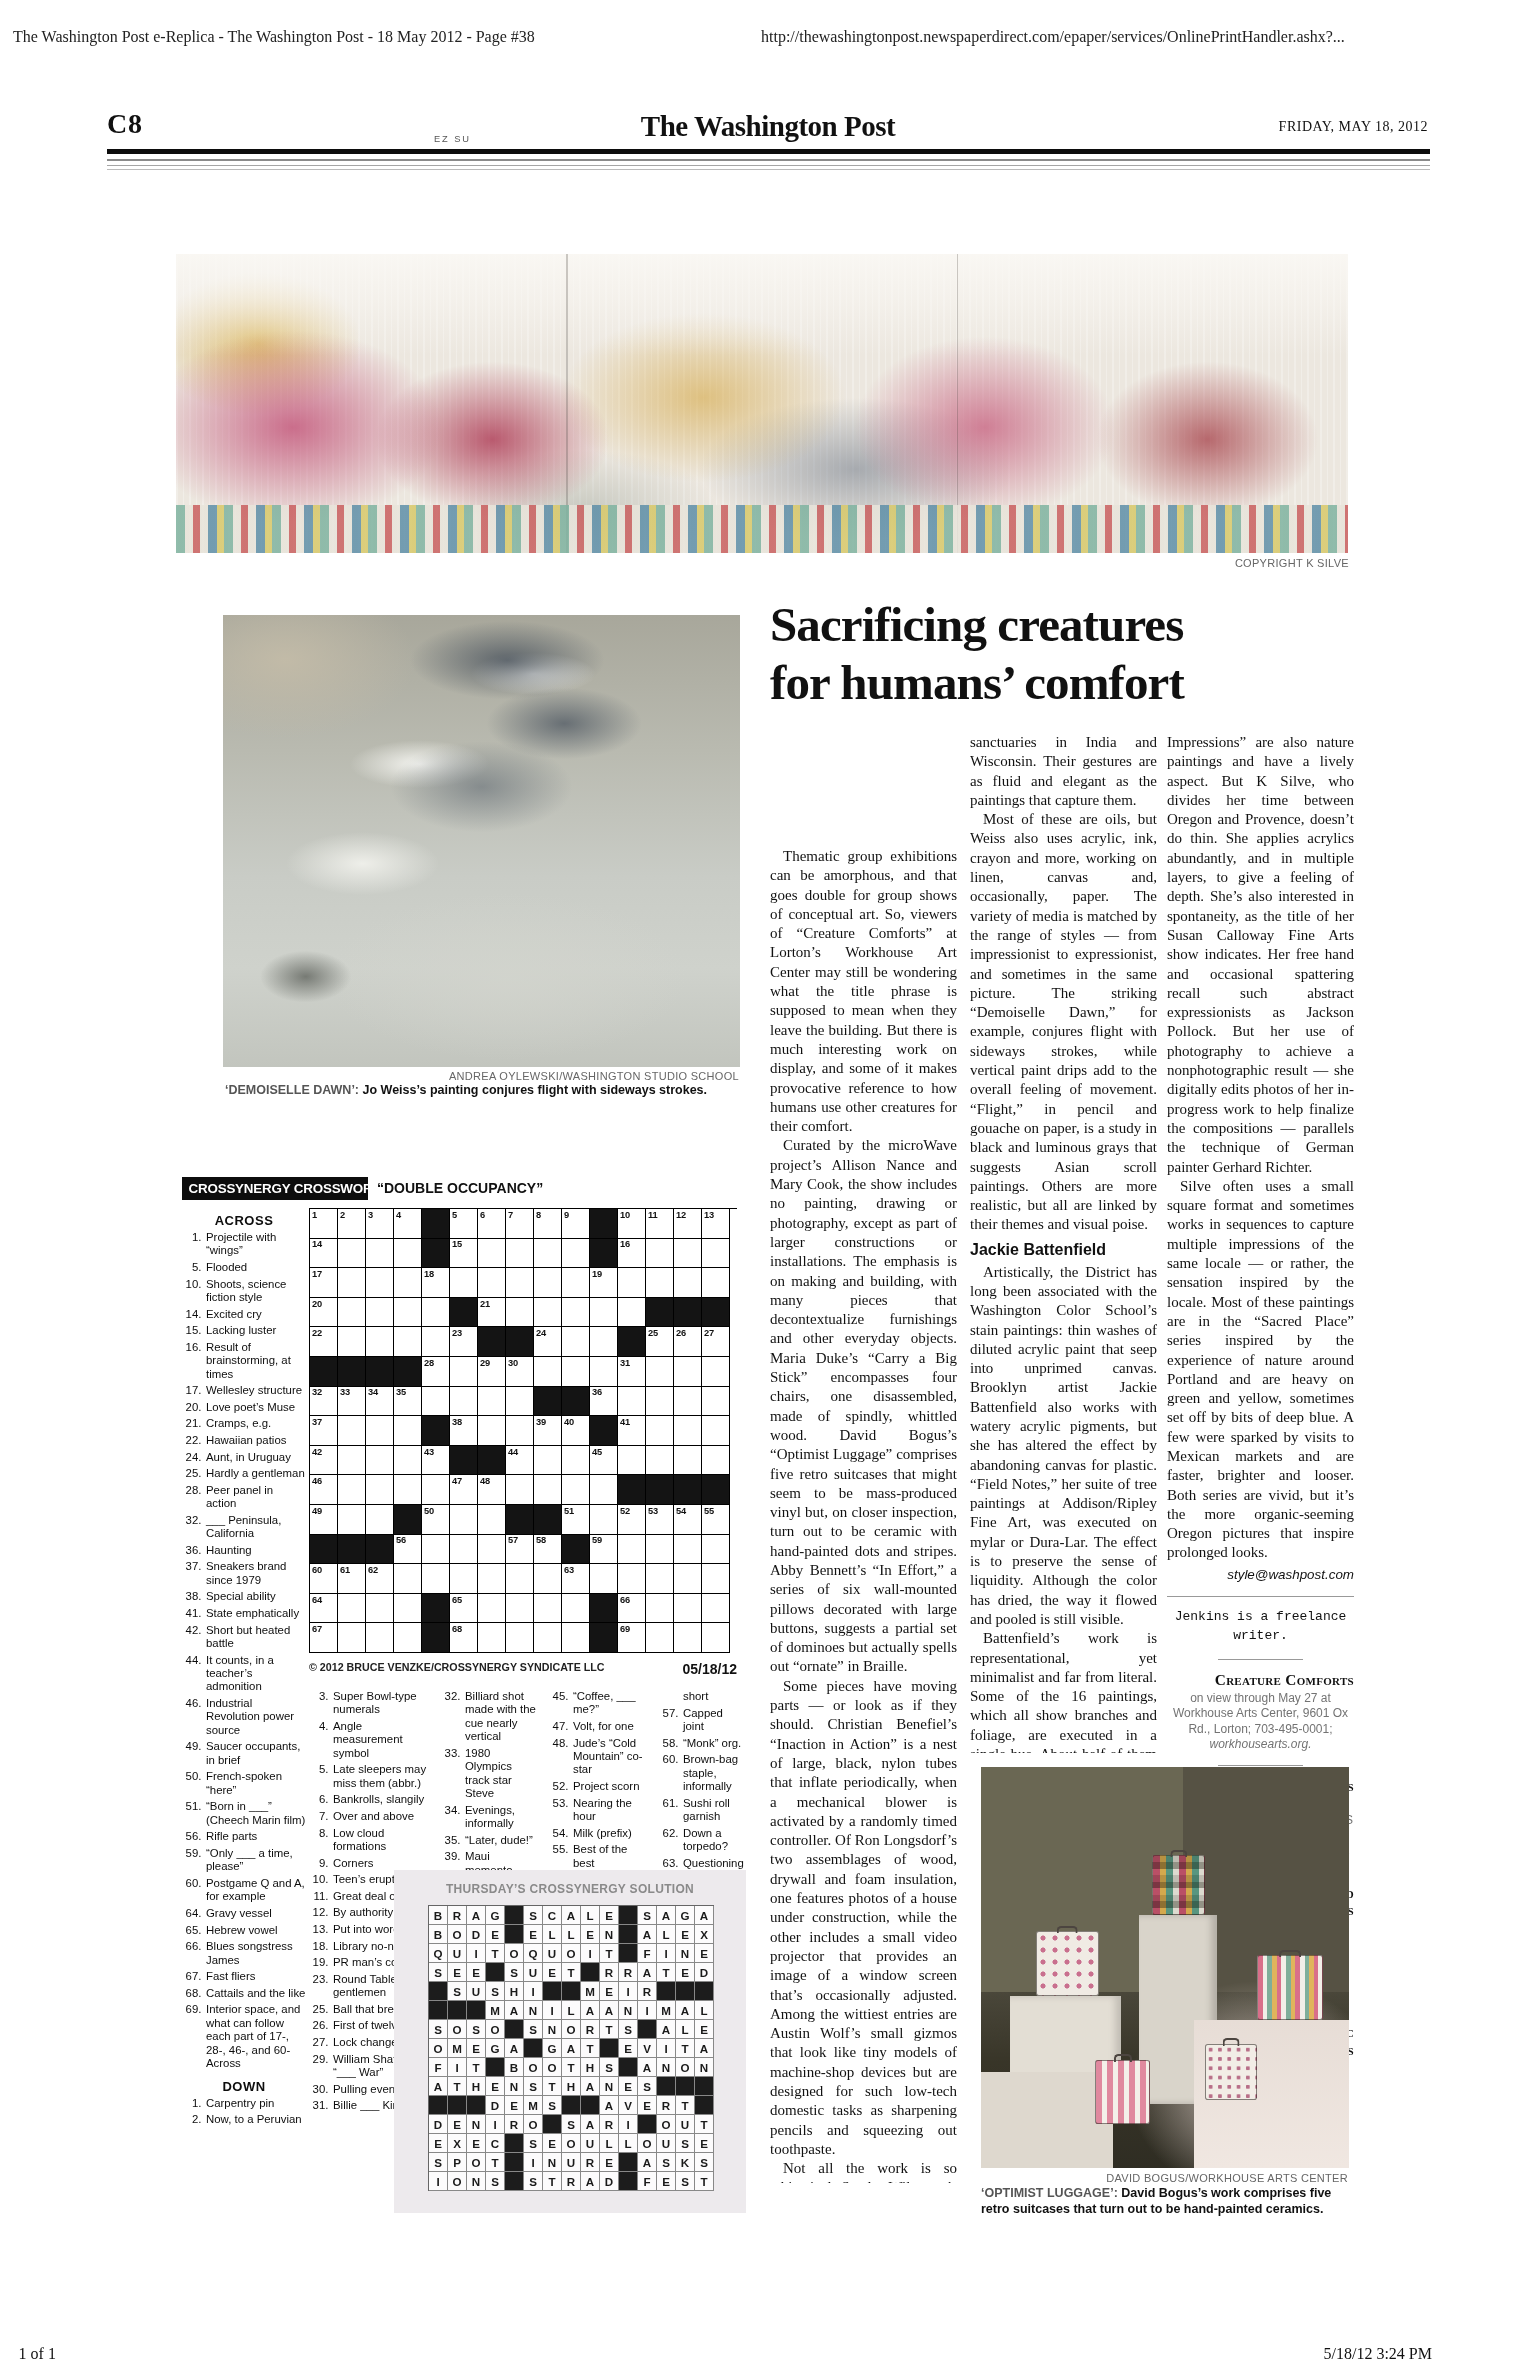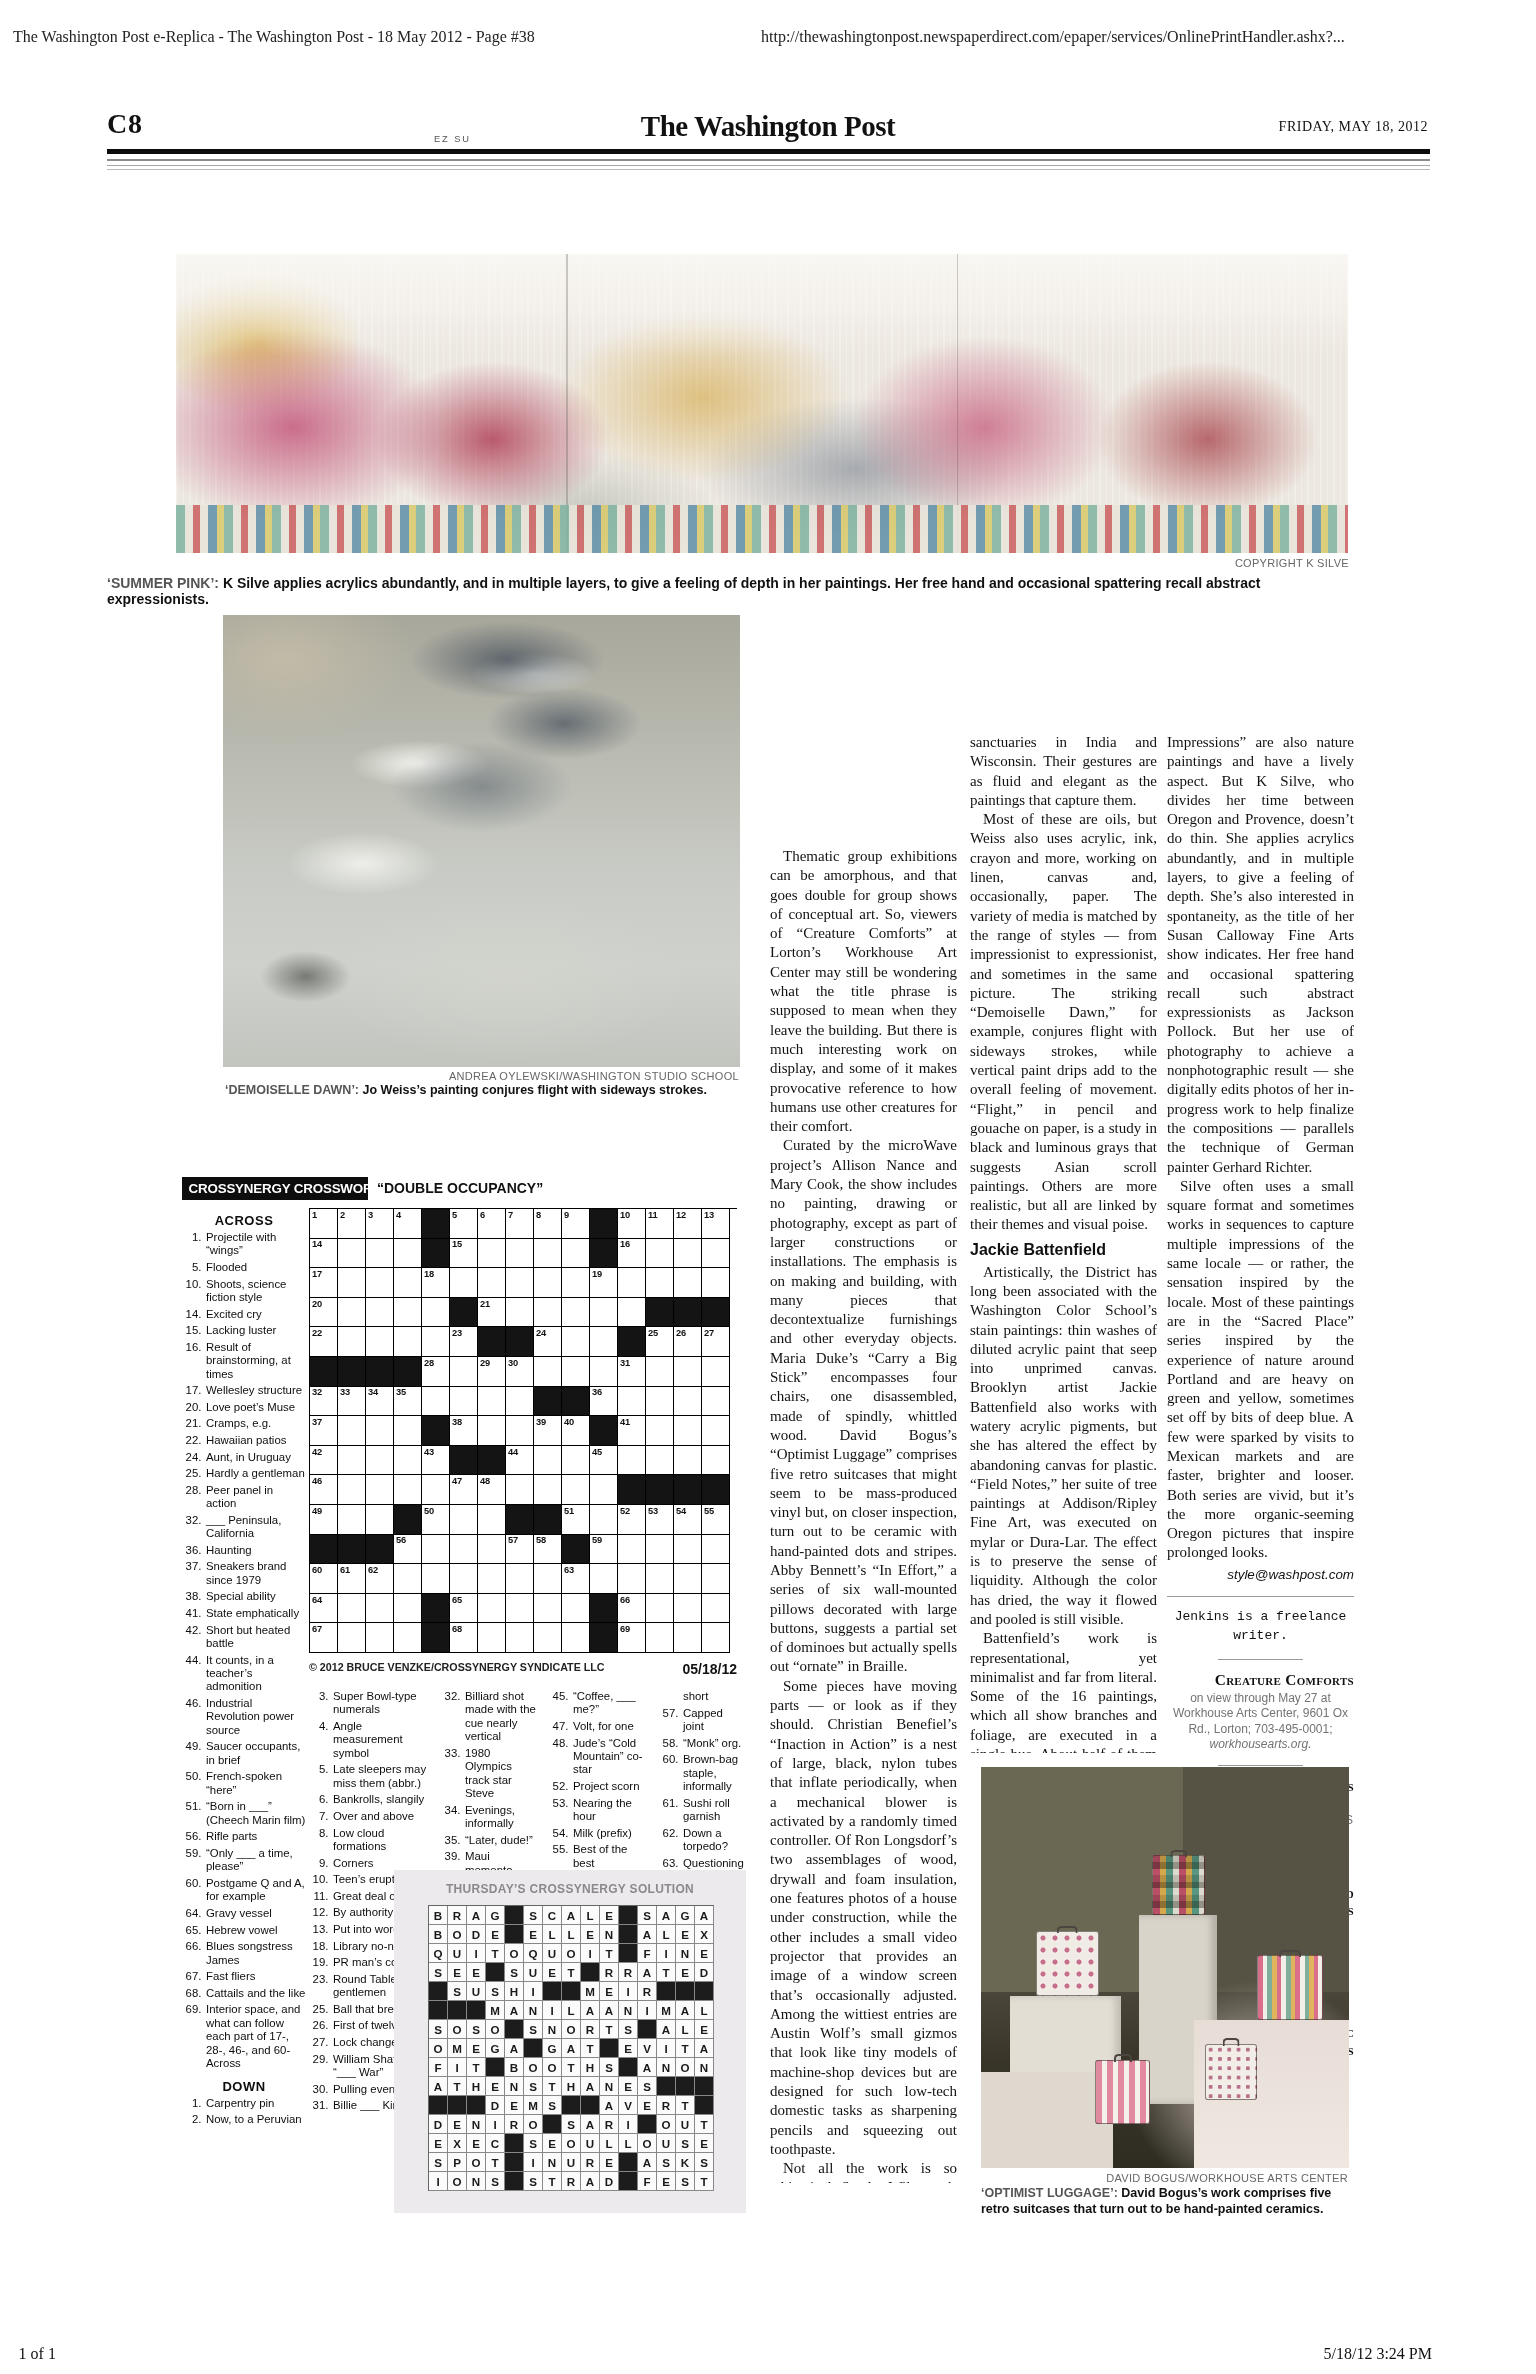--- a/index.html
+++ b/index.html
@@ -169,26 +169,27 @@
   <div class="abs rule-g1"></div>
   <div class="abs rule-g2"></div>
   <div class="abs rule-g3"></div>
 
   <div class="abs lead-img">
     <div class="seam" style="left:33.3%"></div>
     <div class="seam" style="left:66.6%"></div>
     <div class="stripband"></div>
   </div>
   <div class="abs credit cred-lead">COPYRIGHT K SILVE</div>
-  <div class="abs caption cap-lead"><span class="cap-label">‘SUMMER PINK’:</span><span> K Silve applies acrylics abundantly, and in multiple layers, to give a feeling of depth in her paintings. Her free hand and occasional spattering recall abstract expressionists.</span></div>
 
   <div class="abs demo-img"></div>
   <div class="abs credit cred-demo">ANDREA OYLEWSKI/WASHINGTON STUDIO SCHOOL</div>
   <div class="abs caption cap-demo"><span class="cap-label">‘DEMOISELLE DAWN’:</span><span> Jo Weiss’s painting conjures flight with sideways strokes.</span></div>
 
+  <div class="abs headline" style="white-space:pre-line">Sacrificing creatures
+for humans’ comfort</div>
   <div class="abs bcol col1">
       <div class="para">Thematic group exhibitions can be amorphous, and that goes double for group shows of conceptual art. So, viewers of “Creature Comforts” at Lorton’s Workhouse Art Center may still be wondering what the title phrase is supposed to mean when they leave the building. But there is much interesting work on display, and some of it makes provocative reference to how humans use other creatures for their comfort.</div>
       <div class="para">Curated by the microWave project’s Allison Nance and Mary Cook, the show includes no painting, drawing or photography, except as part of larger constructions or installations. The emphasis is on making and building, with many pieces that decontextualize furnishings and other everyday objects. Maria Duke’s “Carry a Big Stick” encompasses four chairs, one disassembled, made of spindly, whittled wood. David Bogus’s “Optimist Luggage” comprises five retro suitcases that might seem to be mass-produced vinyl but, on closer inspection, turn out to be ceramic with hand-painted dots and stripes. Abby Bennett’s “In Effort,” a series of six wall-mounted pillows decorated with large buttons, suggests a partial set of dominoes but actually spells out “ornate” in Braille.</div>
       <div class="para">Some pieces have moving parts — or look as if they should. Christian Benefiel’s “Inaction in Action” is a nest of large, black, nylon tubes that inflate periodically, when a mechanical blower is activated by a randomly timed controller. Of Ron Longsdorf’s two assemblages of wood, drywall and foam insulation, one features photos of a house under construction, while the other includes a small video projector that provides an image of a window screen that’s occasionally adjusted. Among the wittiest entries are Austin Wolf’s small gizmos that look like tiny models of machine-shop devices but are designed for such low-tech domestic tasks as sharpening pencils and squeezing out toothpaste.</div>
       <div class="para">Not all the work is so whimsical. Sandra Wilcoxon’s “Mink Stole” is a warmth-less wrap made of more than 100 bejeweled mink skulls, a memento mori for the uncountable animals slaughtered for clothing and decoration. Novie Trump’s “Hidden Cost” scatters blackened ceramic birds on the floor, as if killed by an oil spill, next to a long but only partial list of petroleum-based products “that we use daily.” James Walker’s “What Matters Most” is a symbolic likeness of his studio, which includes feathers, birds’ nests, animal skulls and human teeth. While Walker’s installation suggests that the most personal of things are acquired rather than made, Wilcoxon’s and Trump’s works prompt second thoughts about the cost of what humans take from nature.</div>
     </div>
   <div class="abs bcol col2">
       <div class="para ni">sanctuaries in India and Wisconsin. Their gestures are as fluid and elegant as the paintings that capture them.</div>
       <div class="para">Most of these are oils, but Weiss also uses acrylic, ink, crayon and more, working on linen, canvas and, occasionally, paper. The variety of media is matched by the range of styles — from impressionist to expressionist, and sometimes in the same picture. The striking “Demoiselle Dawn,” for example, conjures flight with sideways strokes, while vertical paint drips add to the overall feeling of movement. “Flight,” in pencil and gouache on paper, is a study in black and luminous grays that suggests Asian scroll paintings. Others are more realistic, but all are linked by their themes and visual poise.</div>
       <div class="colhead">Jackie Battenfield</div>

